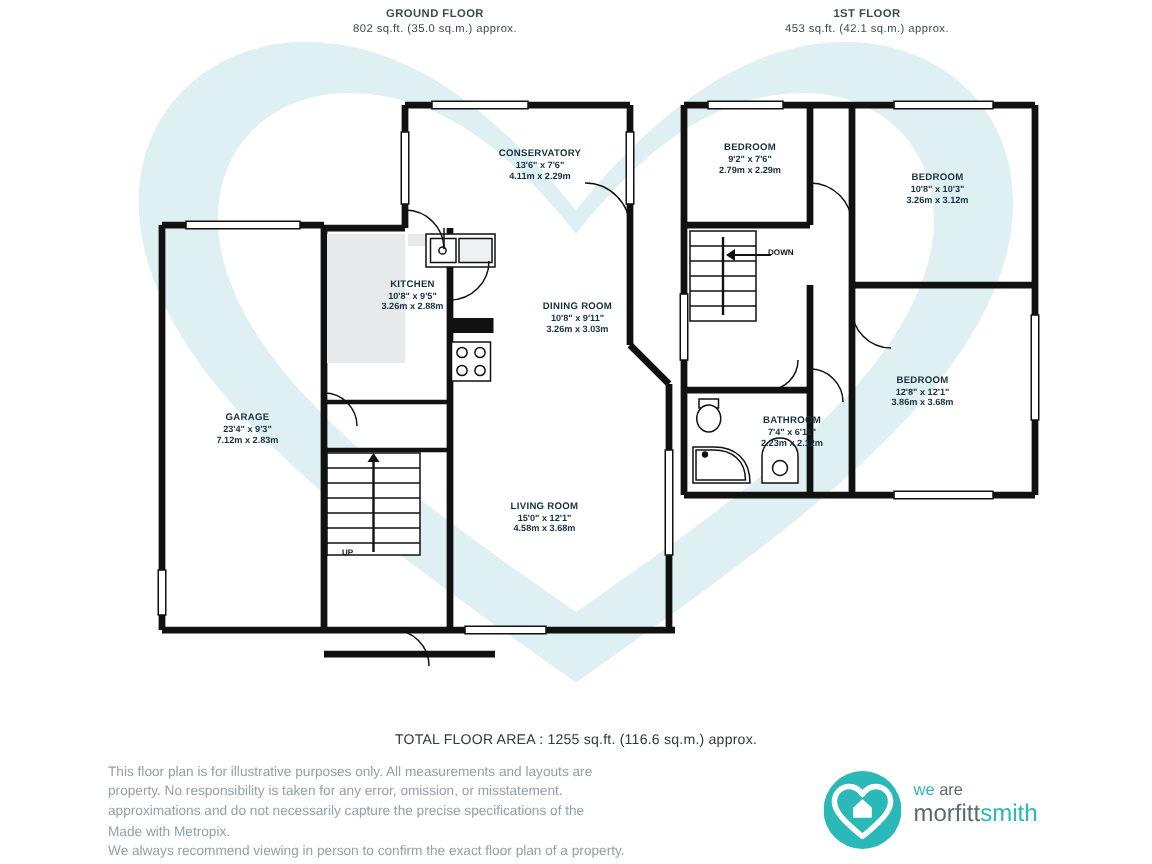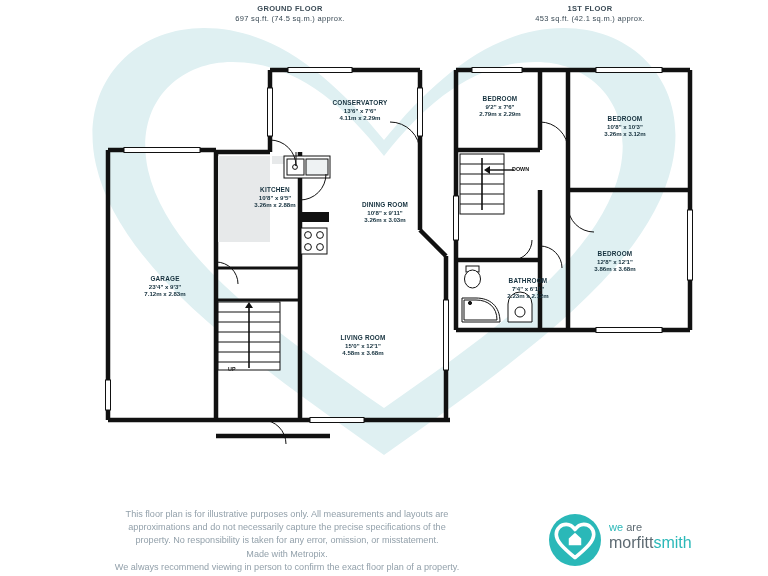--- a/index.html
+++ b/index.html
@@ -14,21 +14,21 @@
   .fl-title{position:absolute;text-align:center;font-size:7.5px;color:#3a4a55;letter-spacing:.3px;line-height:9.5px;}
   .fl-title b{font-weight:bold;display:block;}
   .room{position:absolute;text-align:center;color:#14303d;line-height:7.6px;}
   .room .nm{font-size:6.4px;font-weight:bold;letter-spacing:.2px;}
   .room .d1{font-size:6.1px;font-weight:bold;}
   .room .d2{font-size:6.1px;font-weight:bold;}
   .stairlbl{position:absolute;font-size:5.4px;font-weight:bold;color:#111;}
   .total{position:absolute;left:0;top:487px;width:768px;text-align:center;
          font-size:9.4px;color:#2b3a44;letter-spacing:.15px;}
   .disc{position:absolute;left:72px;top:508px;width:430px;font-size:9.1px;
-        color:#93a1ab;line-height:13.2px;text-align:center;}
+        color:#93a1ab;line-height:13.2px;}
   .logo{position:absolute;left:549px;top:512px;width:160px;height:58px;}
   .logo .mark{position:absolute;left:0;top:2px;width:52px;height:52px;}
   .logo .txt{position:absolute;left:60px;top:9px;}
   .logo .l1{font-size:11px;line-height:13px;}
   .logo .l2{font-size:16px;line-height:18px;font-weight:normal;}
   .teal{color:#2ab8b8;}
   .grey{color:#5d6a72;}
   svg{display:block;}
 </style>
 </head>
@@ -187,23 +187,23 @@
     <g fill="none" stroke="#111" stroke-width="1">
       <path d="M540 122 A 28 28 0 0 1 568 150"></path>
       <path d="M568 206 A 26 26 0 0 0 594 232"></path>
       <path d="M540 246 A 22 22 0 0 1 562 268"></path>
       <path d="M512 260 A 20 20 0 0 0 532 240"></path>
     </g>
   </svg>
 
   <div class="fl-title" style="left:180px;top:4px;width:220px;">
     <b>GROUND FLOOR</b>
-    <span>697 sq.ft. (74.5 sq.m.) approx.</span>
-  </div>
-  <div class="fl-title" style="left:490px;top:4px;width:200px;">
+    <span>802 sq.ft. (35.0 sq.m.) approx.</span>
+  </div>
+  <div class="fl-title" style="left:478px;top:4px;width:200px;">
     <b>1ST FLOOR</b>
     <span>453 sq.ft. (42.1 sq.m.) approx.</span>
   </div>
 
   <div class="room" style="left:300px;top:99px;width:120px;">
     <div class="nm">CONSERVATORY</div>
     <div class="d1">13'6"  x 7'6"</div>
     <div class="d2">4.11m  x 2.29m</div>
   </div>
 
@@ -251,25 +251,26 @@
 
   <div class="room" style="left:482px;top:277px;width:92px;">
     <div class="nm">BATHROOM</div>
     <div class="d1">7'4"  x 6'11"</div>
     <div class="d2">2.23m  x 2.12m</div>
   </div>
 
   <div class="stairlbl" style="left:228px;top:366px;">UP</div>
   <div class="stairlbl" style="left:512px;top:166px;">DOWN</div>
 
+  <div class="total">TOTAL FLOOR AREA : 1255 sq.ft. (116.6 sq.m.) approx.</div>
 
   <div class="disc">
     <div>This floor plan is for illustrative purposes only. All measurements and layouts are</div>
+    <div>property. No responsibility is taken for any error, omission, or misstatement.</div>
     <div>approximations and do not necessarily capture the precise specifications of the</div>
-    <div>property. No responsibility is taken for any error, omission, or misstatement.</div>
     <div>Made with Metropix.</div>
     <div>We always recommend viewing in person to confirm the exact floor plan of a property.</div>
   </div>
 
   <div class="logo">
     <svg class="mark" viewBox="0 0 100 100">
       <circle cx="50" cy="50" r="50" fill="#2ab8b8"></circle>
       <path d="M50 84 C 26 64 14 52 14 39 C 14 28 23 20 33 20 C 40 20 46 24 50 30
                C 54 24 60 20 67 20 C 77 20 86 28 86 39 C 86 52 74 64 50 84 Z" fill="none" stroke="#ffffff" stroke-width="7" stroke-linejoin="round"></path>
       <path d="M50 36 L62 47 L62 60 L38 60 L38 47 Z" fill="#ffffff"></path>

